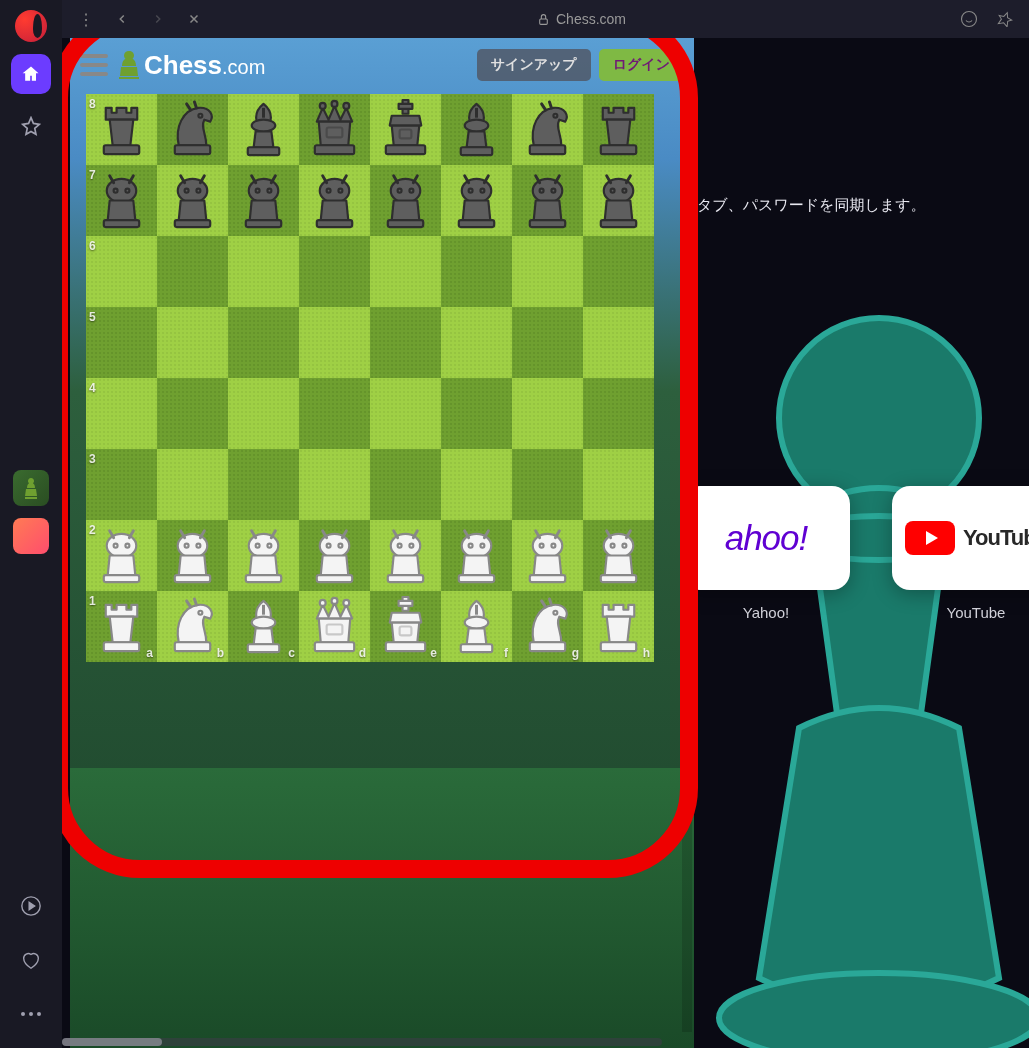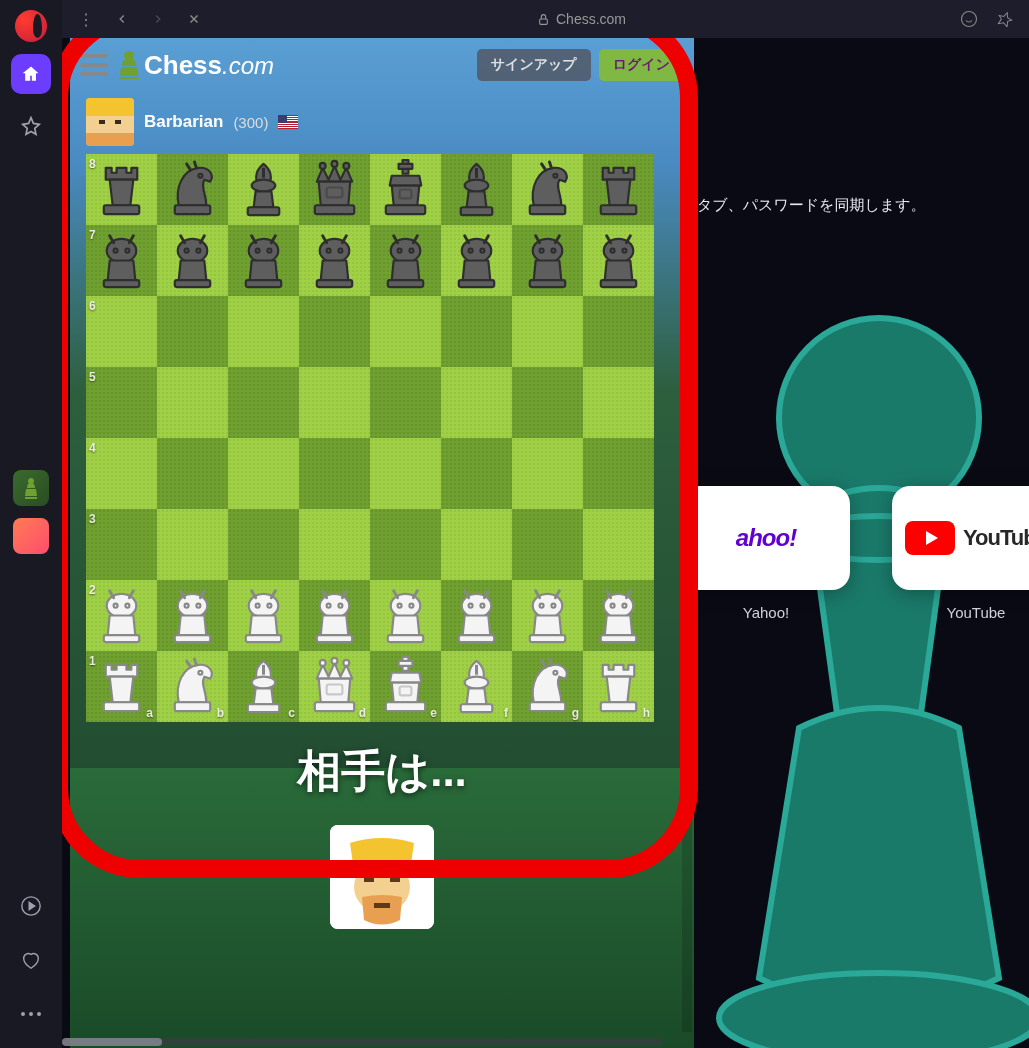--- a/index.html
+++ b/index.html
@@ -93,21 +93,21 @@
   display: flex; gap: 42px;
 }
 .dial-item { display:flex; flex-direction:column; align-items:center; gap:14px; cursor:pointer;}
 .dial-tile {
   width: 168px; height: 104px;
   background: white; border-radius: 18px;
   display:flex; align-items:center; justify-content:center;
   box-shadow: 0 4px 20px rgba(0,0,0,.3);
 }
 .dial-label { color:#d0d0d8; font-size:15px; }
-.yahoo-logo { color:#6001d2; font-weight:700; font-size:24px; font-style:italic; letter-spacing:-1px;}
+.yahoo-logo { color:#6001d2; font-weight:400; font-size:35px; font-style:italic; letter-spacing:-1px;}
 .yahoo-logo span { color:#6001d2; }
 .yt-wrap { display:flex; align-items:center; gap:8px; }
 .yt-play { width:50px; height:34px; background:#ff0000; border-radius:8px; display:flex; align-items:center; justify-content:center;}
 .yt-play::after { content:""; border-left:12px solid white; border-top:7px solid transparent; border-bottom:7px solid transparent; margin-left:3px;}
 .yt-text { color:#282828; font-weight:700; font-size:22px; letter-spacing:-1px;}
 
 
 .chess-window {
   position: absolute;
   left: 8px; top: 0;
@@ -144,21 +144,21 @@
   width: 28px; height: 22px;
   display:flex; flex-direction:column; justify-content:space-between;
   cursor:pointer;
 }
 .hamburger span { height:4px; background:#888; border-radius:2px; }
 .chess-logo { display:flex; align-items:center; gap:2px; }
 .chess-logo-pawn {
   width: 26px; height: 32px;
 }
 .chess-logo-text { color:white; font-weight:800; font-size:26px; }
-.chess-logo-text .com { font-weight:400; font-size:24px;font-style:italic; }
+.chess-logo-text .com { font-weight:400; font-size:20px; }
 .chess-header-spacer { flex:1; }
 .chess-btn {
   padding: 7px 14px; border-radius:5px;
   font-size:14px; font-weight:600;
   cursor:pointer; border:none;
 }
 .chess-btn.signup { background: rgba(80,80,90,.75); color:#e0e0e0; }
 .chess-btn.login { background:#7fb944; color:#701a75; }
 
 .scrollbar-track {
@@ -398,28 +398,20 @@
       </div>
       <div class="chess-header-spacer"></div>
       <button class="chess-btn signup">サインアップ</button>
       <button class="chess-btn login">ログイン</button>
     </div>
 
     <div class="scrollbar-track">
       <div class="scrollbar-thumb"></div>
     </div>
 
-    <div class="player-row">
-      <div class="player-avatar">
-          <div class="barbarian-face"></div>
-        </div>
-      <span class="player-name">Barbarian</span>
-      <span class="player-rating">(300)</span>
-      <span class="player-flag"></span>
-    </div>
 
     <div class="board-wrap">
       <div class="board" id="board">
           <div class="sq light">
             <span class="coord rank">8</span>
             <div class="piece">
               <svg viewBox="0 0 64 64">
                 <g fill="#5e5e5e" stroke="#2e2e2e" stroke-width="2.2" stroke-linejoin="round">
                   <use href="#pc-R"></use>
                 </g>
@@ -753,34 +745,20 @@
                 <g fill="#f4f4f4" stroke="#888" stroke-width="2.2" stroke-linejoin="round">
                   <use href="#pc-R"></use>
                 </g>
               </svg>
             </div>
           </div>
         </div>
     </div>
 
 
-    <div class="prompt">
-      <div class="prompt-title">相手は...</div>
-      <div class="prompt-avatar">
-        <svg viewBox="0 0 104 104" width="104" height="104">
-          <rect width="104" height="104" fill="#fff"></rect>
-          <path fill="#f4c430" d="M20 18 Q52 8 84 18 L80 46 Q52 42 24 46 Z"></path>
-          <ellipse cx="52" cy="62" rx="28" ry="26" fill="#f4d090"></ellipse>
-          <rect x="34" y="52" width="10" height="5" fill="#5a3a1a"></rect>
-          <rect x="60" y="52" width="10" height="5" fill="#5a3a1a"></rect>
-          <path fill="#e8a050" d="M32 72 Q52 68 72 72 L70 95 Q52 104 34 95 Z"></path>
-          <rect x="44" y="78" width="16" height="5" fill="#5a3a1a"></rect>
-        </svg>
-      </div>
-    </div>
 
   </div>
 
   <div class="red-ring"></div>
 
 </div>
 
 <div class="browser-scrollbar">
   <div class="track">
       <div class="thumb"></div>

